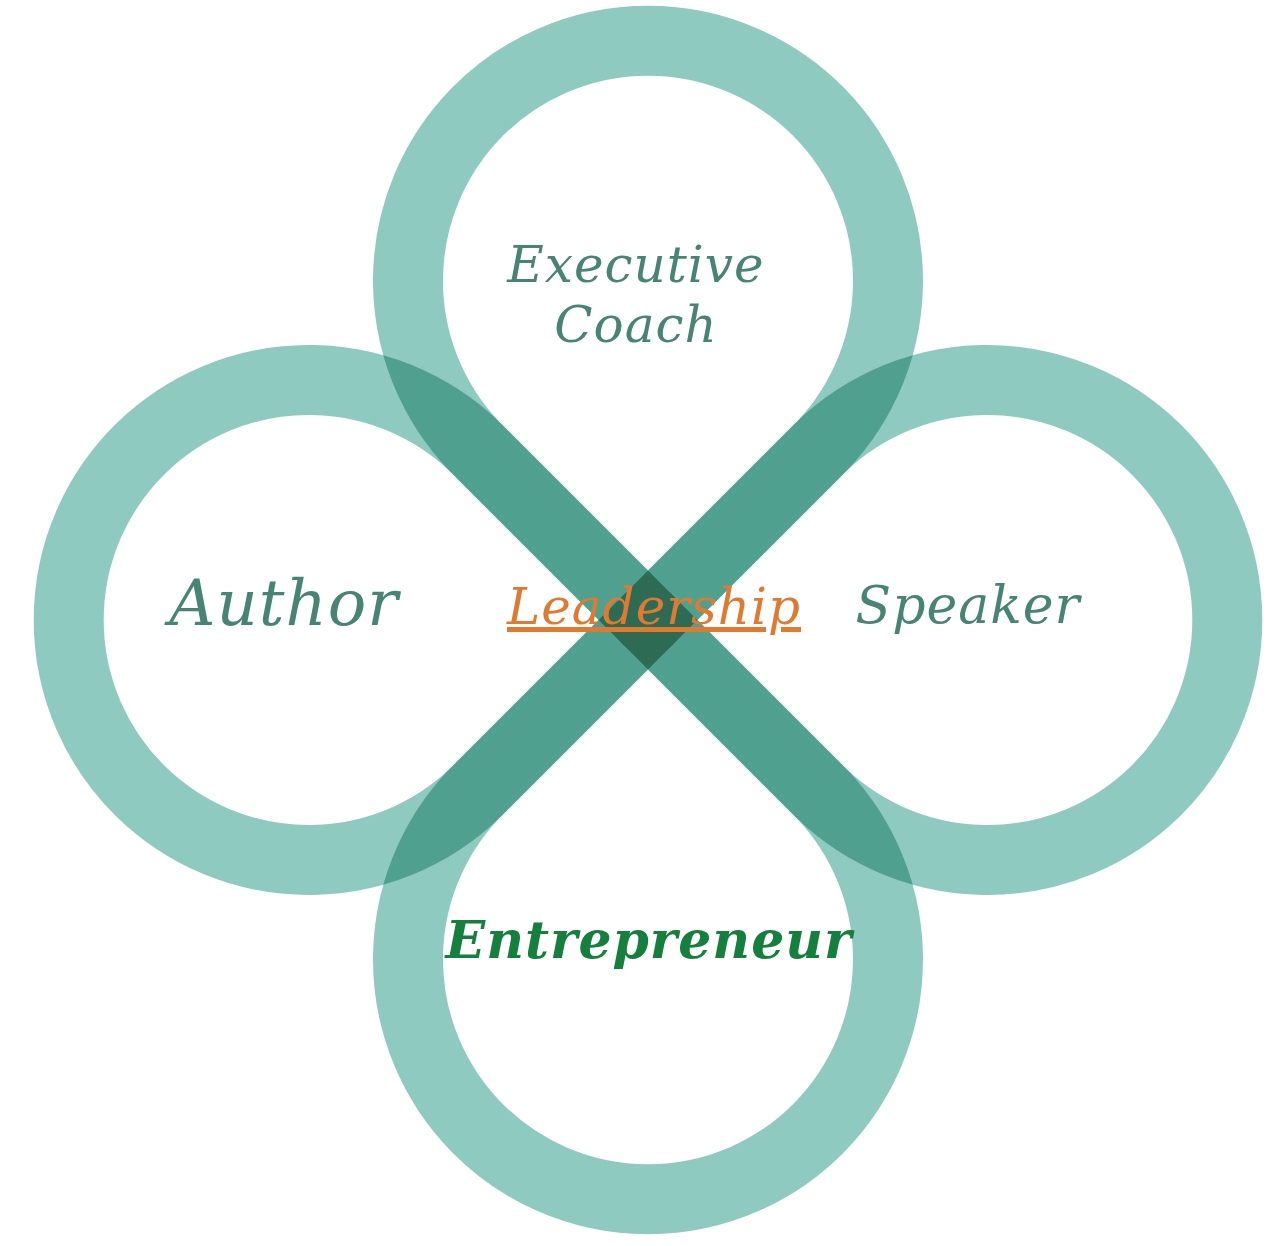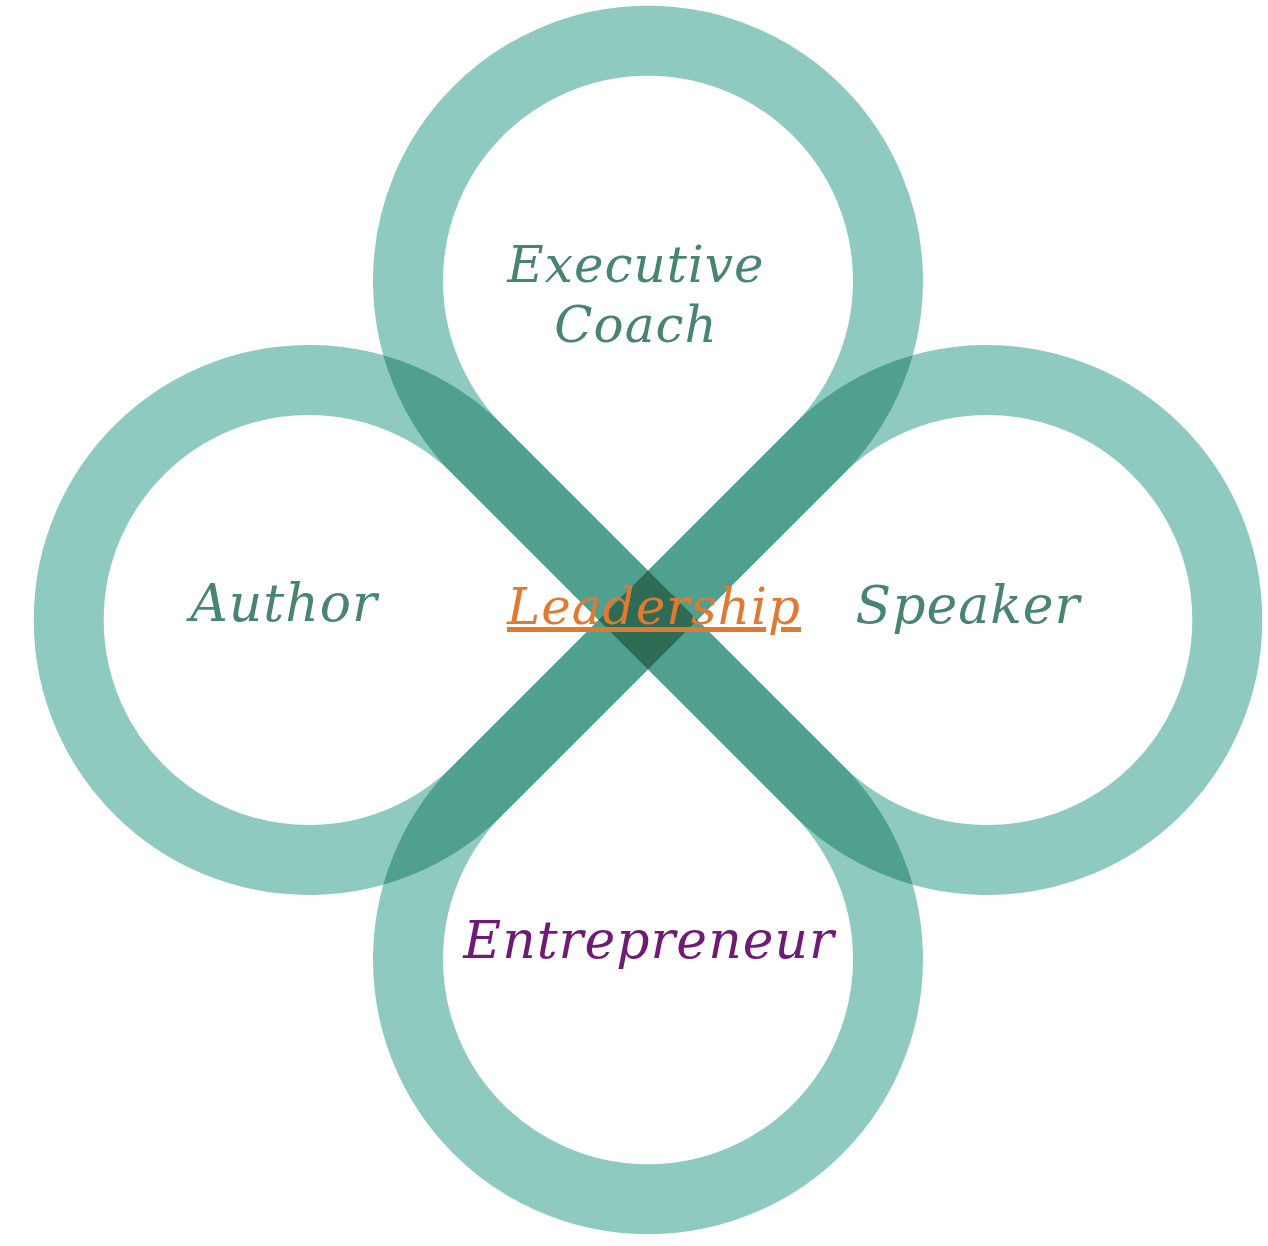--- a/index.html
+++ b/index.html
@@ -30,20 +30,20 @@
     <path class="loop" d="M 636 620 L 801 455 A 240 240 0 1 1 801 785 Z" stroke="#8fcac0" stroke-width="70"></path>
 
     <path class="loop" d="M 636 620 L 471 785 A 240 240 0 1 0 801 785 Z" stroke="#8fcac0" stroke-width="70"></path>
 
     <polygon points="636,571 685,620 636,669 587,620" fill="#2e6b55"></polygon>
   </svg>
 
   <div class="label" style="left:624px; top:295px; font-size:50px; color:#478474;">Executive
 Coach</div>
 
-  <div class="label" style="left:272px; top:603px; font-size:52px; color:#478474;">Author</div>
+  <div class="label" style="left:272px; top:603px; font-size:64px; color:#478474;">Author</div>
 
   <div class="label" style="left:956px; top:605px; font-size:52px; color:#478474;">Speaker</div>
 
-  <div class="label" style="left:637px; top:940px; font-size:52px; color:#701a75;">Entrepreneur</div>
+  <div class="label" style="left:637px; top:940px; font-size:52px; color:#15803d;font-weight:bold;">Entrepreneur</div>
 
   <div class="label" style="left:642px; top:607px; font-size:50px; color:#e07a30;text-decoration:underline;">Leadership</div>
 </div>
 
 </body></html>

